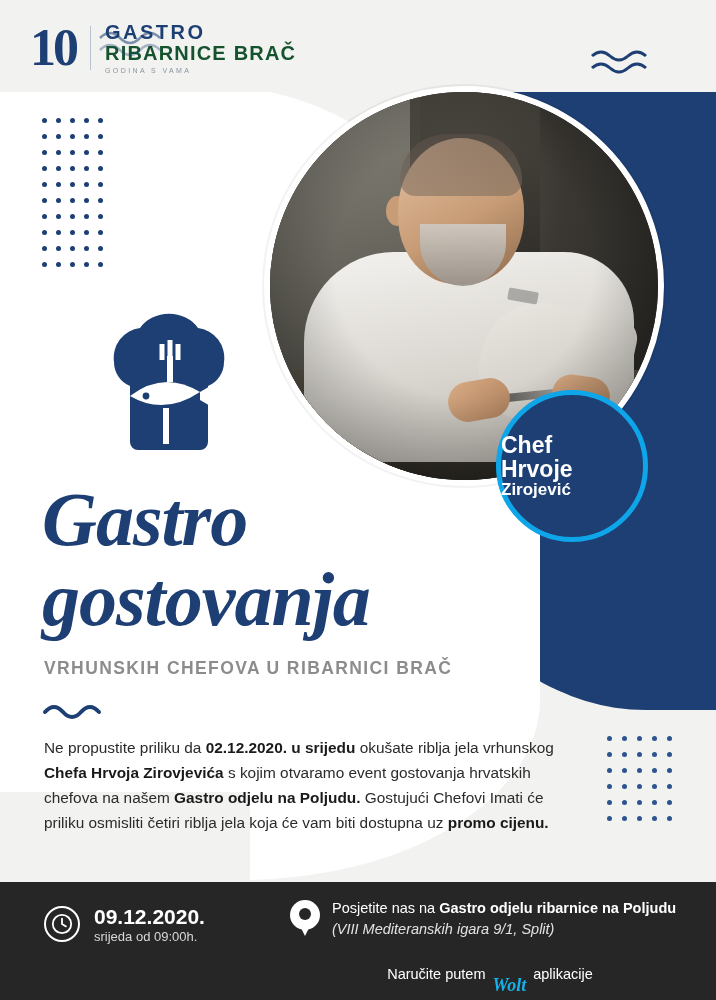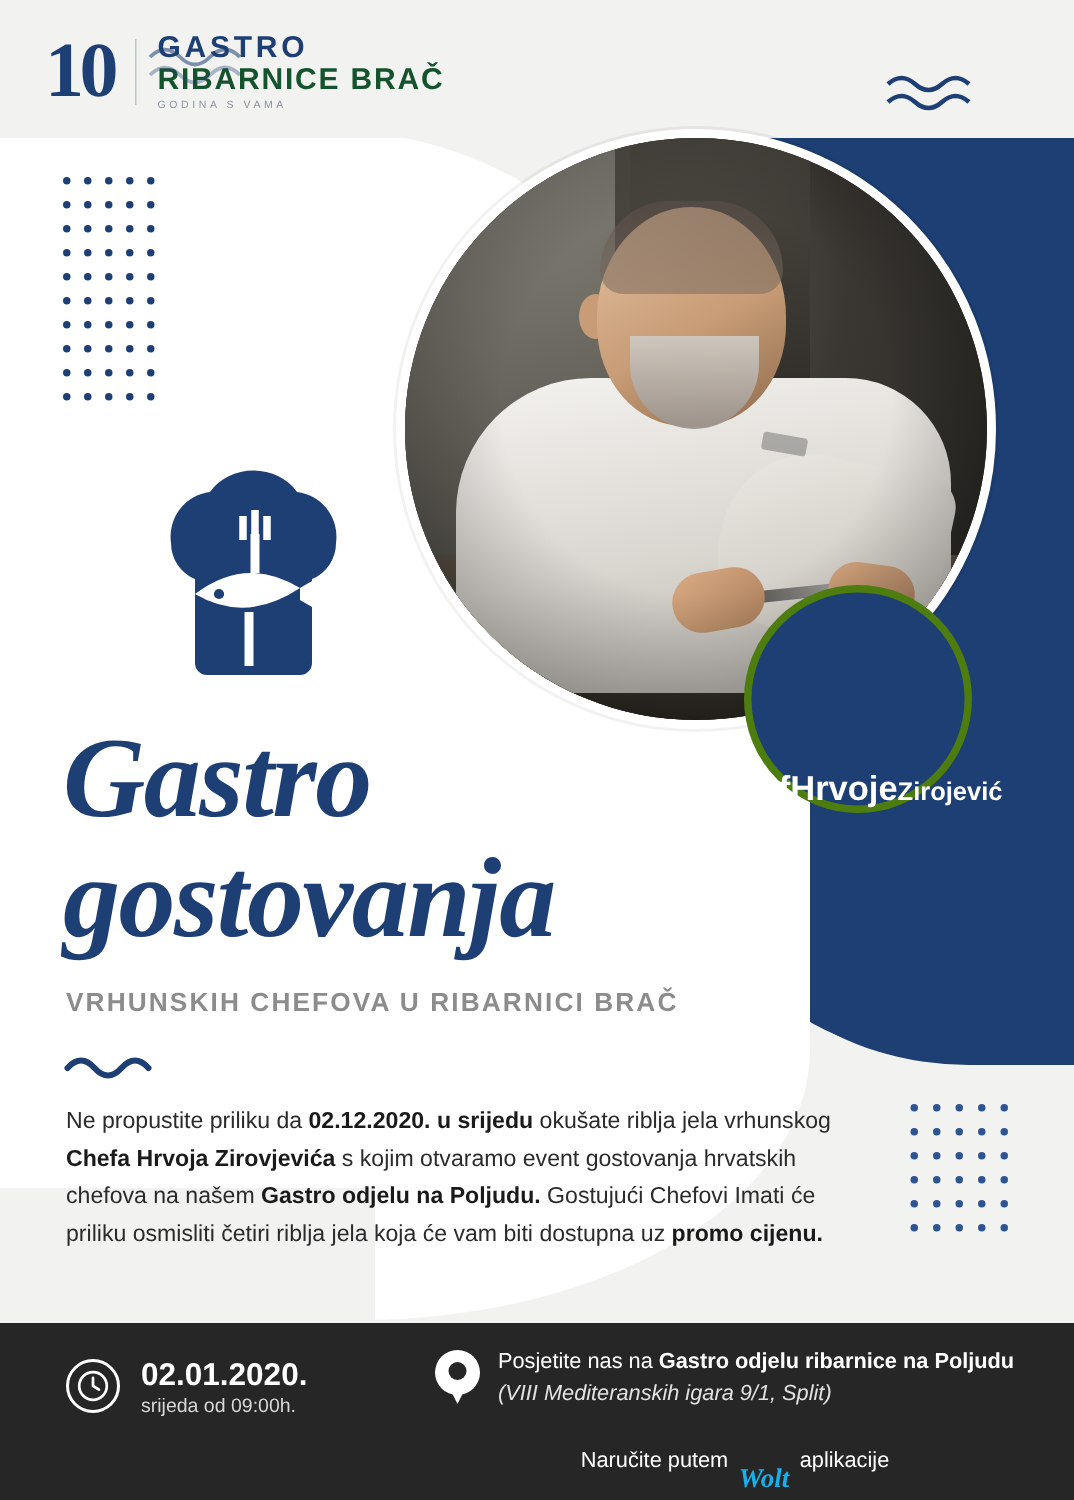--- a/index.html
+++ b/index.html
@@ -219,24 +219,24 @@
     background: radial-gradient(circle at 50% 45%, rgba(0,0,0,0) 45%, rgba(0,0,0,.45) 100%);
   }
 
   
   .chef-badge {
     position: absolute;
     left: 496px; top: 390px;
     width: 152px; height: 152px;
     border-radius: 50%;
     background: #1d3f73;
-    border: 5px solid #4d7c0f;
+    border: 5px solid #0ea5e9;
     z-index: 12;
-    display: flex; flex-direction: row;
-    align-items: flex-end; justify-content: center;
+    display: flex; flex-direction: column;
+    align-items: flex-start; justify-content: center;
     color: #ffffff;
     line-height: 1.06;
   }
   .chef-badge .c1 { font-size: 23px; font-weight: bold; }
   .chef-badge .c2 { font-size: 23px; font-weight: bold; }
   .chef-badge .c3 { font-size: 17px; font-weight: bold; }
 
   
   .mark {
     position: absolute;
@@ -514,21 +514,21 @@
 
   <div class="footer">
     <div class="foot-left">
       <div class="icon-circle">
         <svg width="22" height="22" viewBox="0 0 22 22">
           <circle cx="11" cy="11" r="9.2" stroke="#ffffff" stroke-width="1.8" fill="none"></circle>
           <path d="M11 5.6 L11 11 L15 13.4" stroke="#ffffff" stroke-width="1.8" fill="none" stroke-linecap="round"></path>
         </svg>
       </div>
       <div class="foot-date">
-        <div class="d1">02.01.2020.</div>
+        <div class="d1">09.12.2020.</div>
         <div class="d2">srijeda od 09:00h.</div>
       </div>
     </div>
 
     <div class="foot-right">
       <div class="foot-addr-row">
         <div class="pin">
           <div class="pin-body"></div>
           <div class="pin-tip"></div>
         </div>

